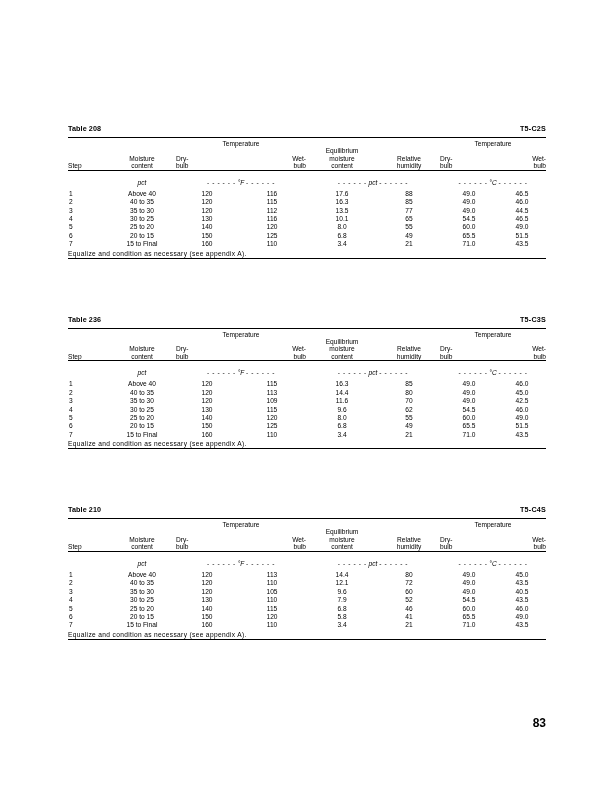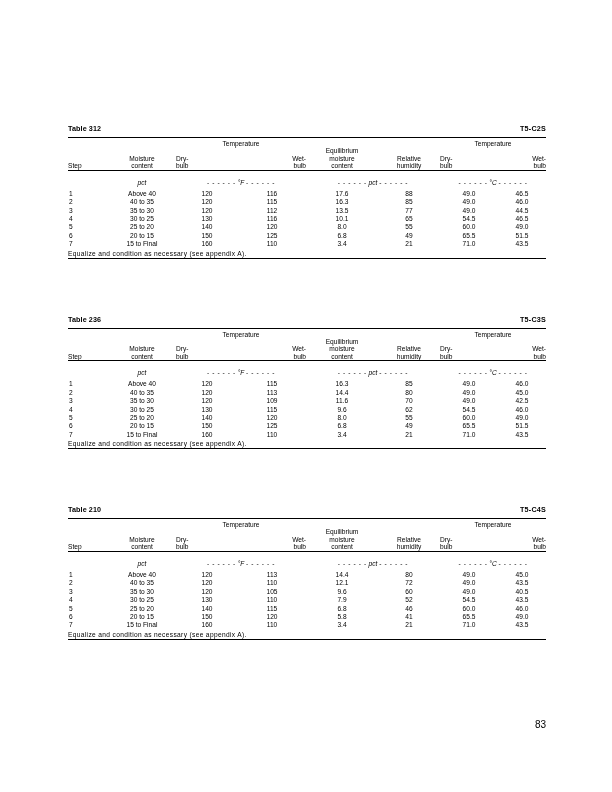--- a/index.html
+++ b/index.html
@@ -134,33 +134,33 @@
   col.c-fwb   { width: 68px; }
   col.c-emc   { width: 72px; }
   col.c-rh    { width: 62px; }
   col.c-cdb   { width: 58px; }
   col.c-cwb   { width: 48px; }
 
   .page-number {
     position: absolute;
     right: 66px;
     bottom: 62px;
-    font-size: 10px;
-    font-weight: normal;
+    font-size: 12px;
+    font-weight: bold;
   }
 </style>
 </head>
 <body>
 
 <div class="page">
   <div class="content">
 
     <div class="table-block">
       <div class="table-caption-row">
-        <span class="caption-left">Table 312</span>
+        <span class="caption-left">Table 208</span>
         <span class="caption-right">T5-C2S</span>
       </div>
       <table class="data">
         <colgroup>
           <col class="c-step">
             <col class="c-mc">
             <col class="c-fdb">
             <col class="c-fwb">
           <col class="c-emc">
             <col class="c-rh">

